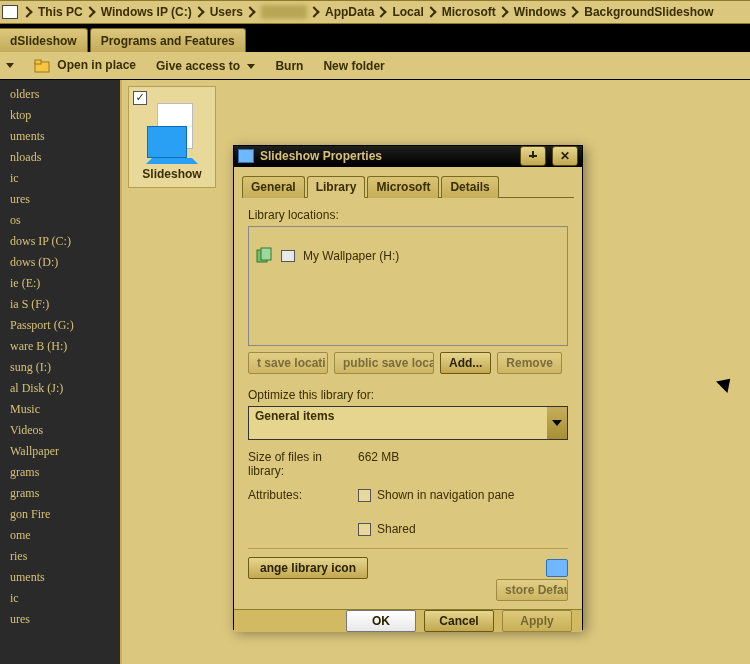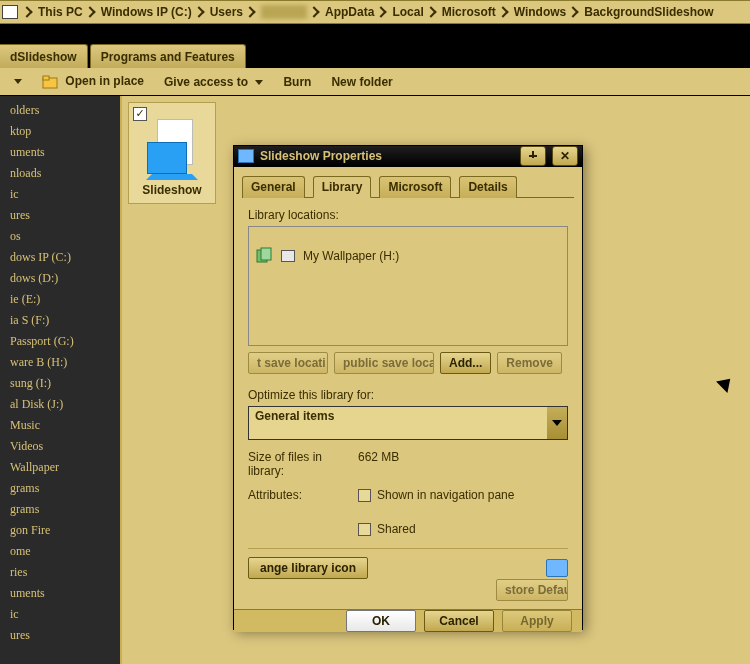--- a/index.html
+++ b/index.html
@@ -33,42 +33,42 @@
     margin: 0 7px 0 3px;
     flex: none;
   }
   .crumb-bar span.cr { white-space: nowrap; }
   .crumb-blur {
     display: inline-block; width: 46px; height: 14px;
     background: #b8a654; filter: blur(2px);
   }
   
   .tab-strip {
-    height: 44px; background: #000;
+    height: 28px; background: #000;
     display: flex; align-items: flex-end;
     padding-left: 0;
   }
   .file-tab {
     height: 24px; line-height: 24px;
     padding: 0 10px;
     background: linear-gradient(#dcc77e,#c2ab5a);
     border: 1px solid #7a6a20;
     border-bottom: none;
     border-radius: 3px 3px 0 0;
     font-weight: bold;
     margin-right: 2px;
     color: #3a2e00;
   }
   .file-tab.cut { border-left: none; border-top-left-radius: 0; }
   
   .tool-strip {
     height: 28px; background: #dcc77e;
     border-bottom: 1px solid #000;
     display: flex; align-items: center;
-    padding-left: 8px; gap: 20px;
+    padding-left: 0; gap: 20px;
     font-weight: bold;
   }
   .tool-strip .ico {
     width: 16px; height: 16px; display: inline-block;
     vertical-align: middle; margin-right: 4px;
   }
   .tool-strip .arrow-down {
     width: 0; height: 0; display: inline-block;
     border-left: 4px solid transparent;
     border-right: 4px solid transparent;
@@ -157,21 +157,21 @@
   .dlg-title .spacer { flex: 1; }
   .dlg-title .winbtn {
     width: 26px; height: 20px;
     background: linear-gradient(#e6d58f,#c1a850);
     border: 1px solid #5a4a10;
     border-radius: 3px;
     display: flex; align-items: center; justify-content: center;
     font-weight: bold; color: #2b2200;
   }
   .dlg-body { flex: 1; padding: 8px 8px 0 8px; display: flex; flex-direction: column; }
-  .tabrow { display: flex; gap: 8px; border-bottom: 1px solid #7a6a20; }
+  .tabrow { display: flex; gap: 2px; border-bottom: 1px solid #7a6a20; }
   .dlg-tab {
     padding: 3px 8px;
     background: linear-gradient(#d9c373,#c6ae59);
     border: 1px solid #7a6a20; border-bottom: none;
     border-radius: 3px 3px 0 0;
     font-weight: bold;
     position: relative; top: 1px;
   }
   .dlg-tab.active {
     background: #dcc77e;

